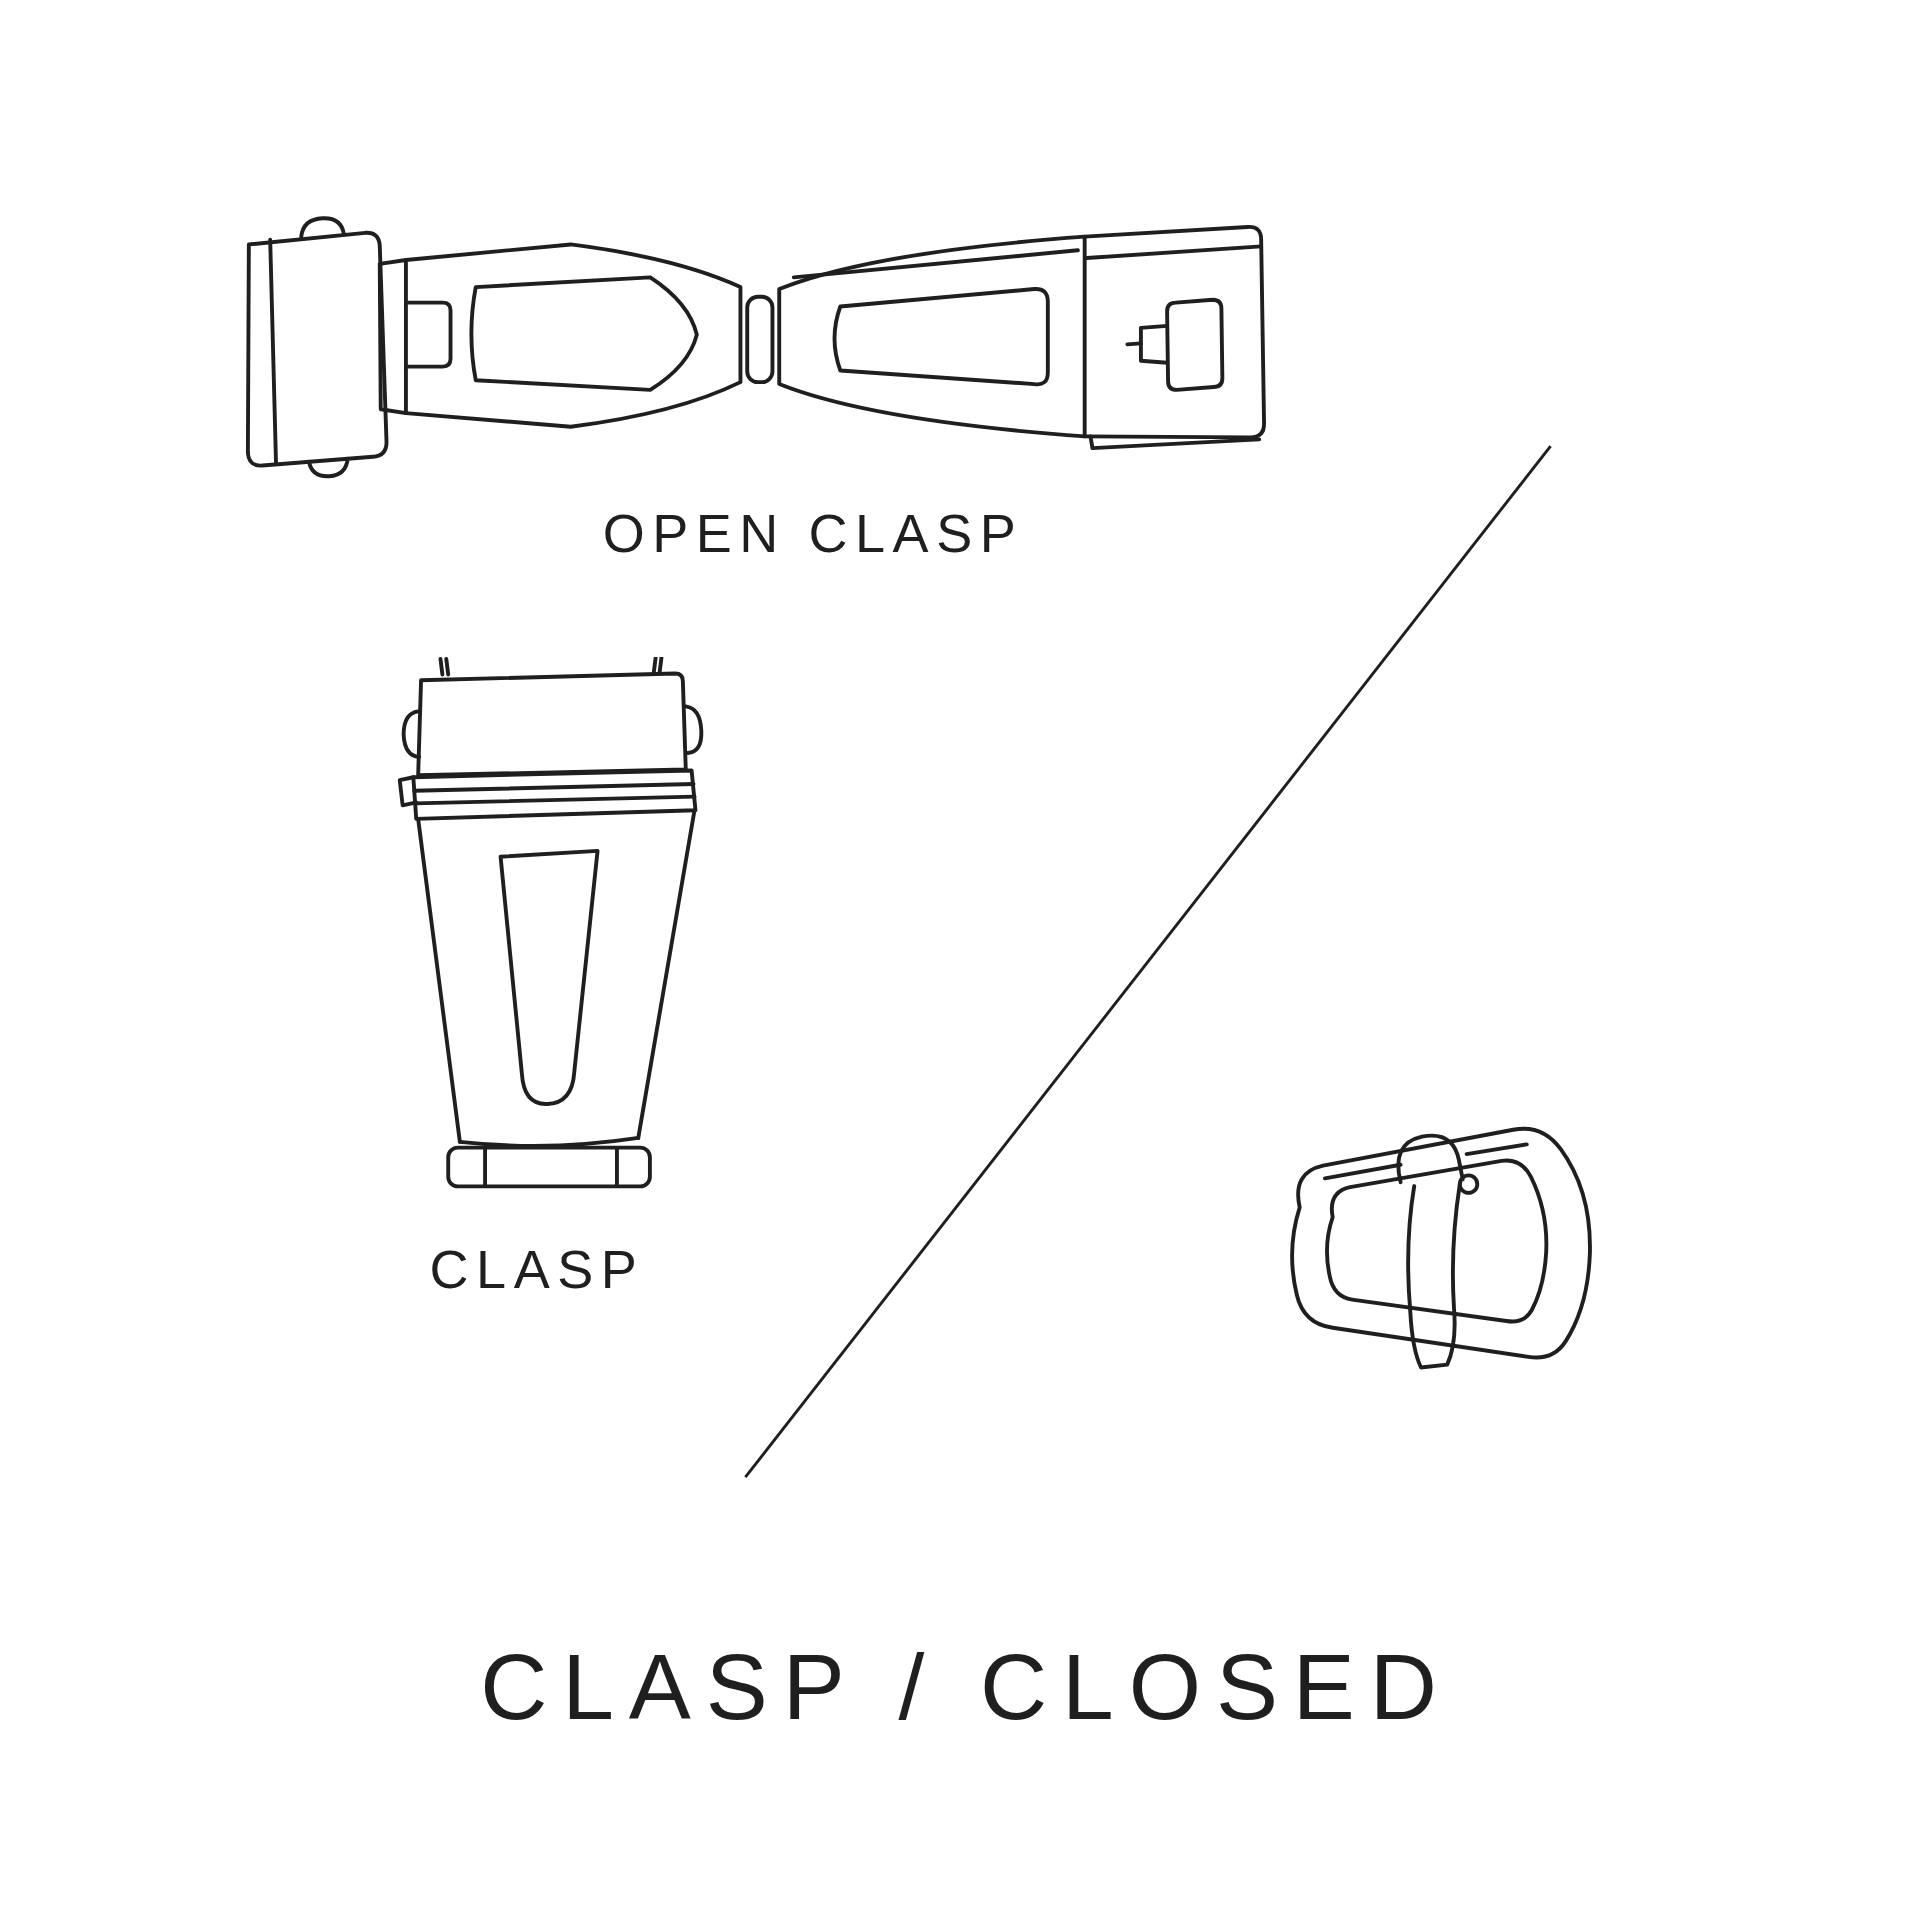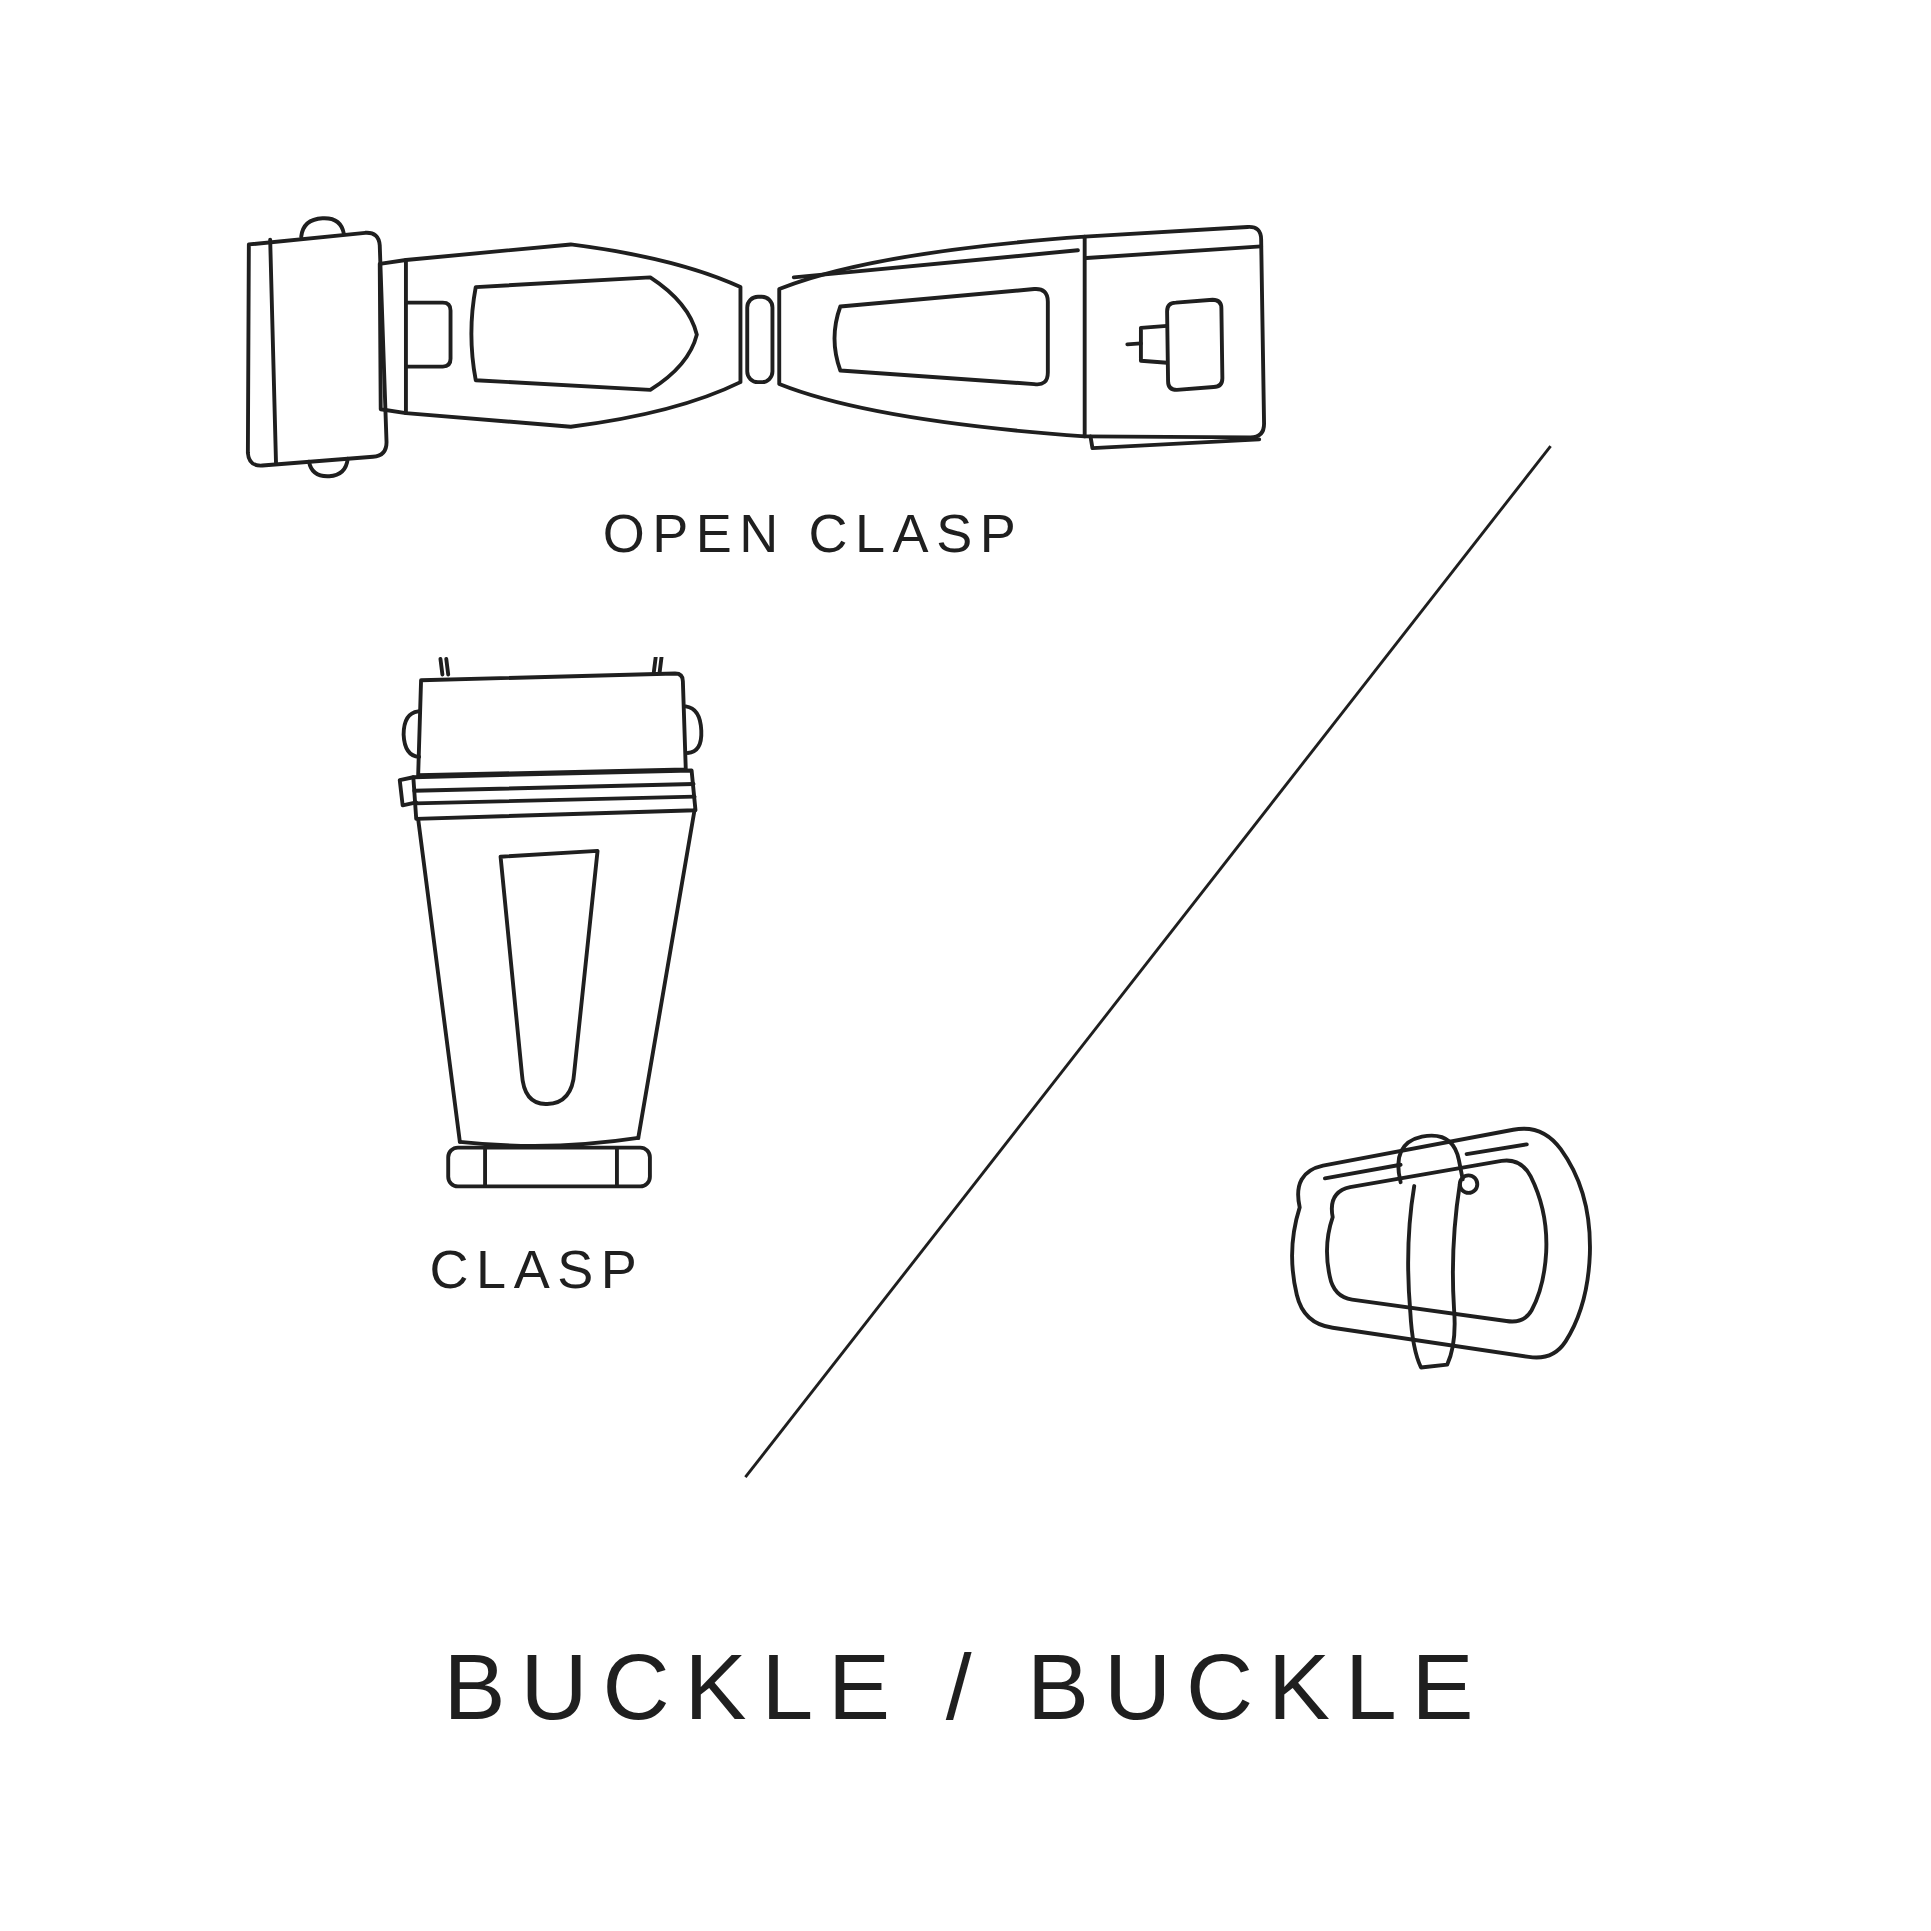--- a/index.html
+++ b/index.html
@@ -114,16 +114,16 @@
       <path d="M 104 92 L 182 78"></path>
       <path d="M 250 67 L 312 57"></path>
 
       <path d="M 182 96 Q 172 56 204 49 Q 236 43 242 73 L 246 93"></path>
 
       <path d="M 196 100 Q 186 160 192 230 Q 194 268 203 287 L 230 284 Q 240 262 237 226 Q 233 162 243 98"></path>
       <circle cx="252" cy="98" r="9"></circle>
     </svg>
   </div>
 
-  <div class="title">BUCKLE / BUCKLE</div>
+  <div class="title">CLASP / CLOSED</div>
 
 </div>
 
 
 </body></html>

